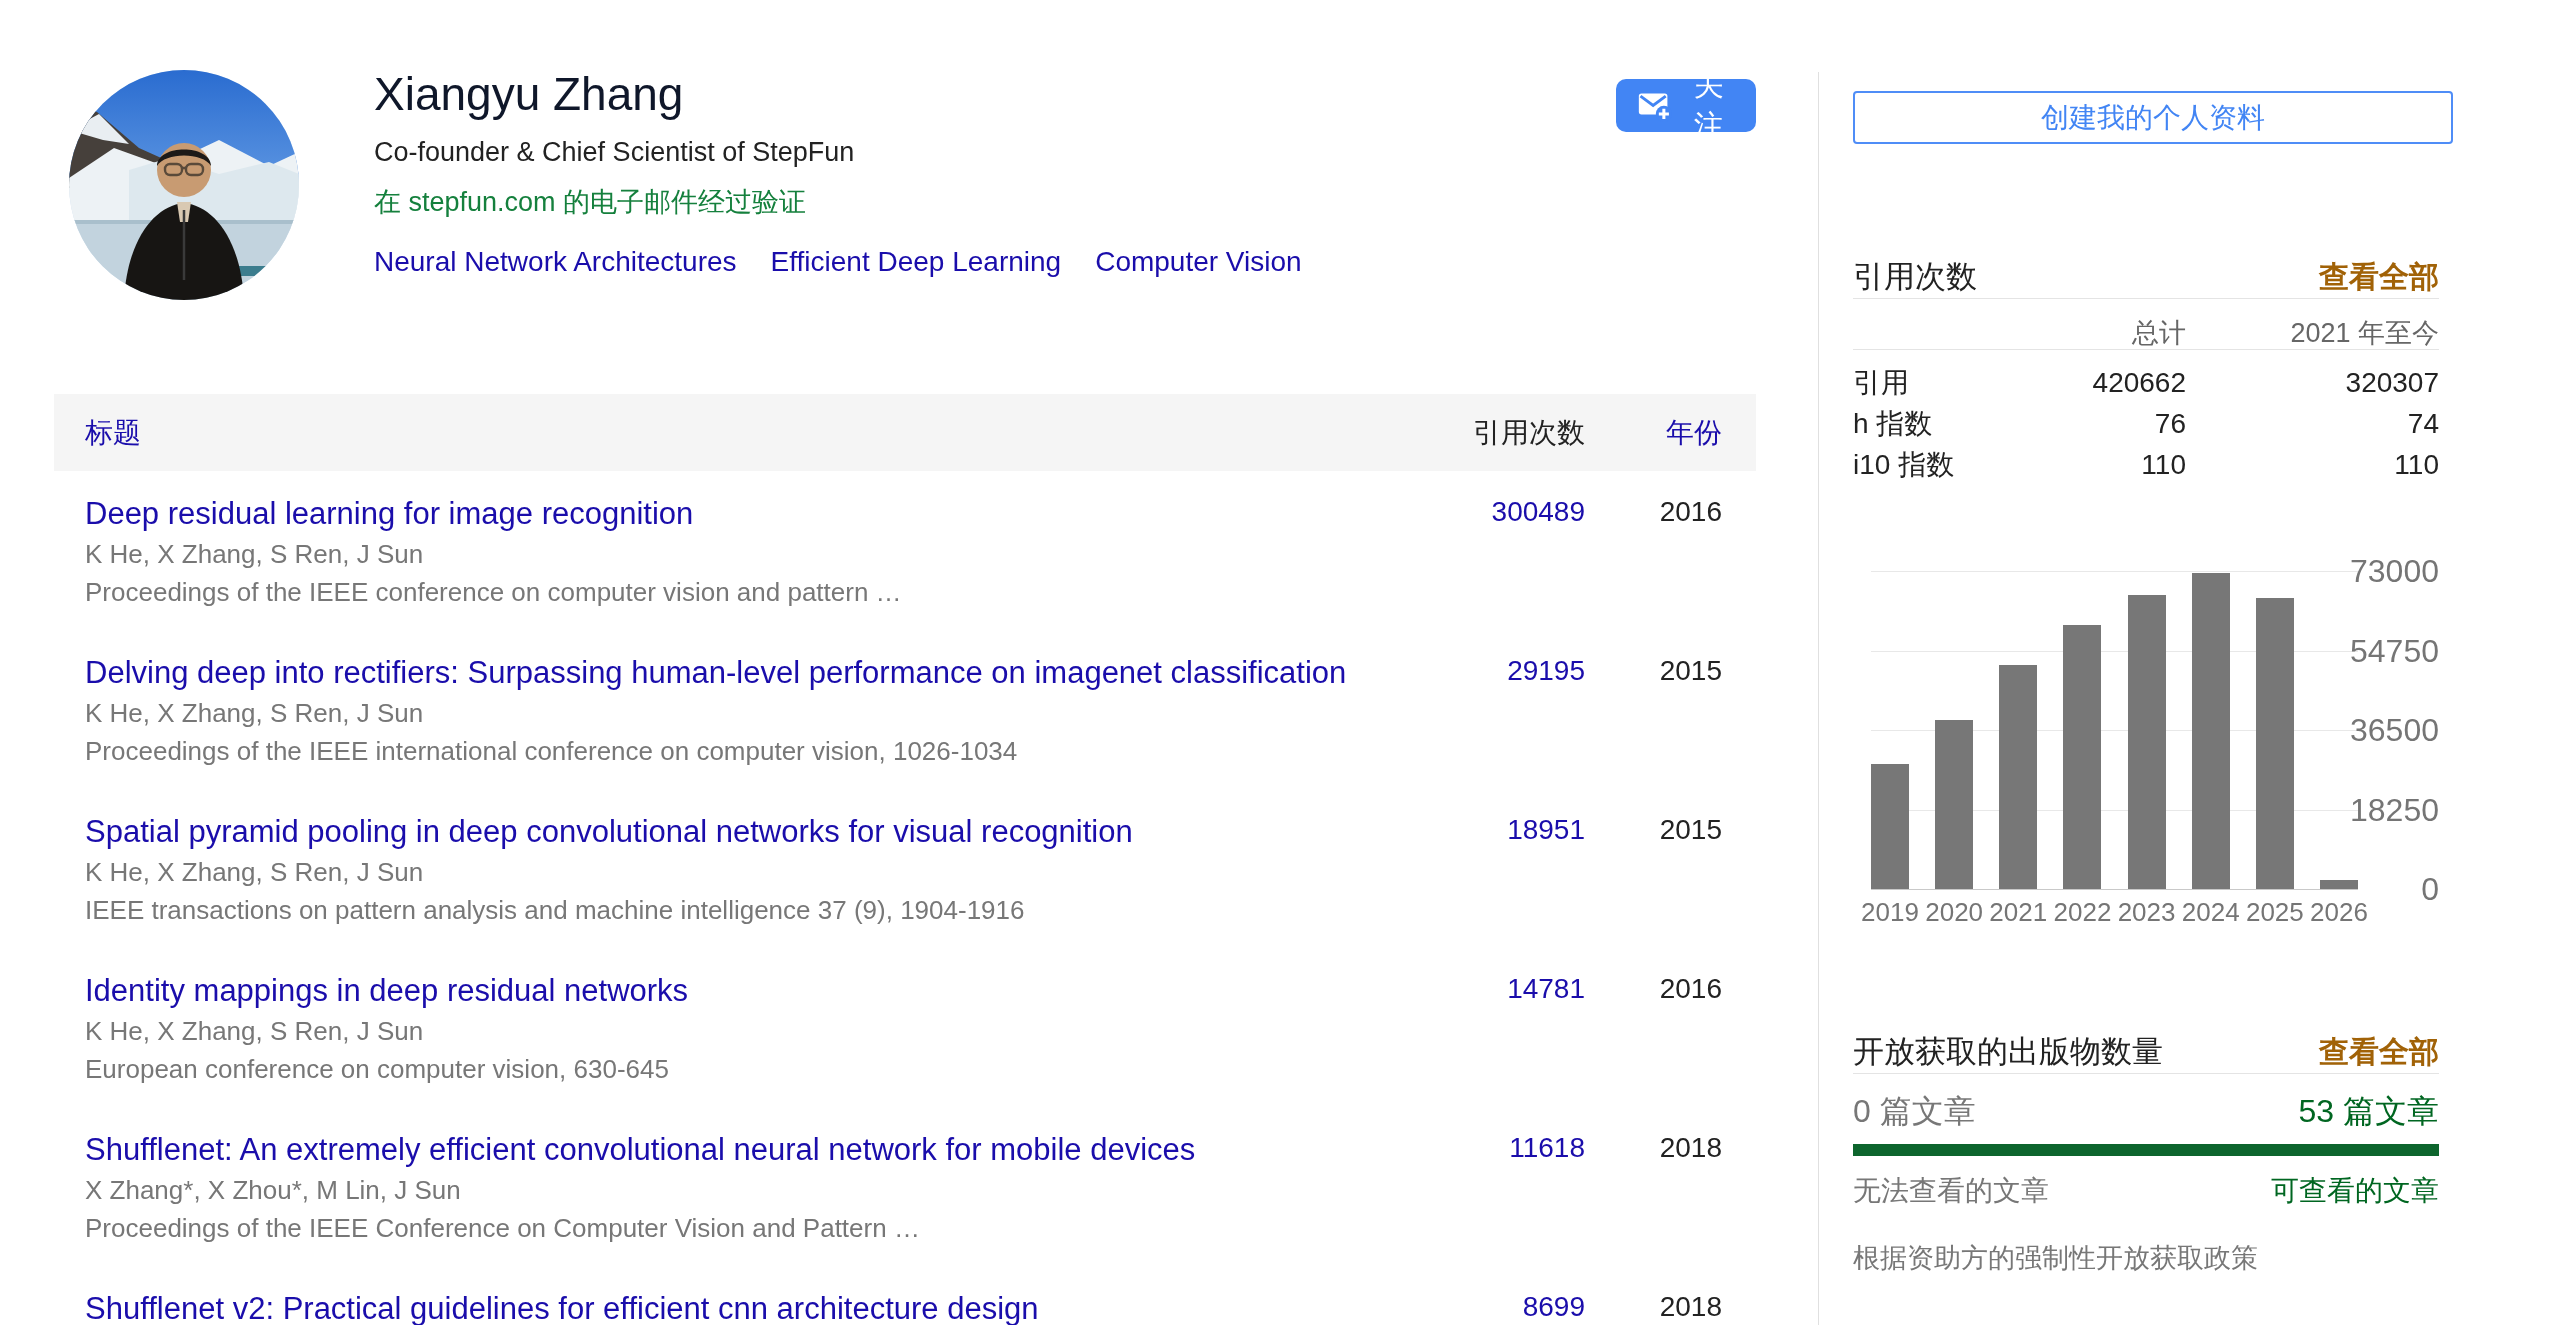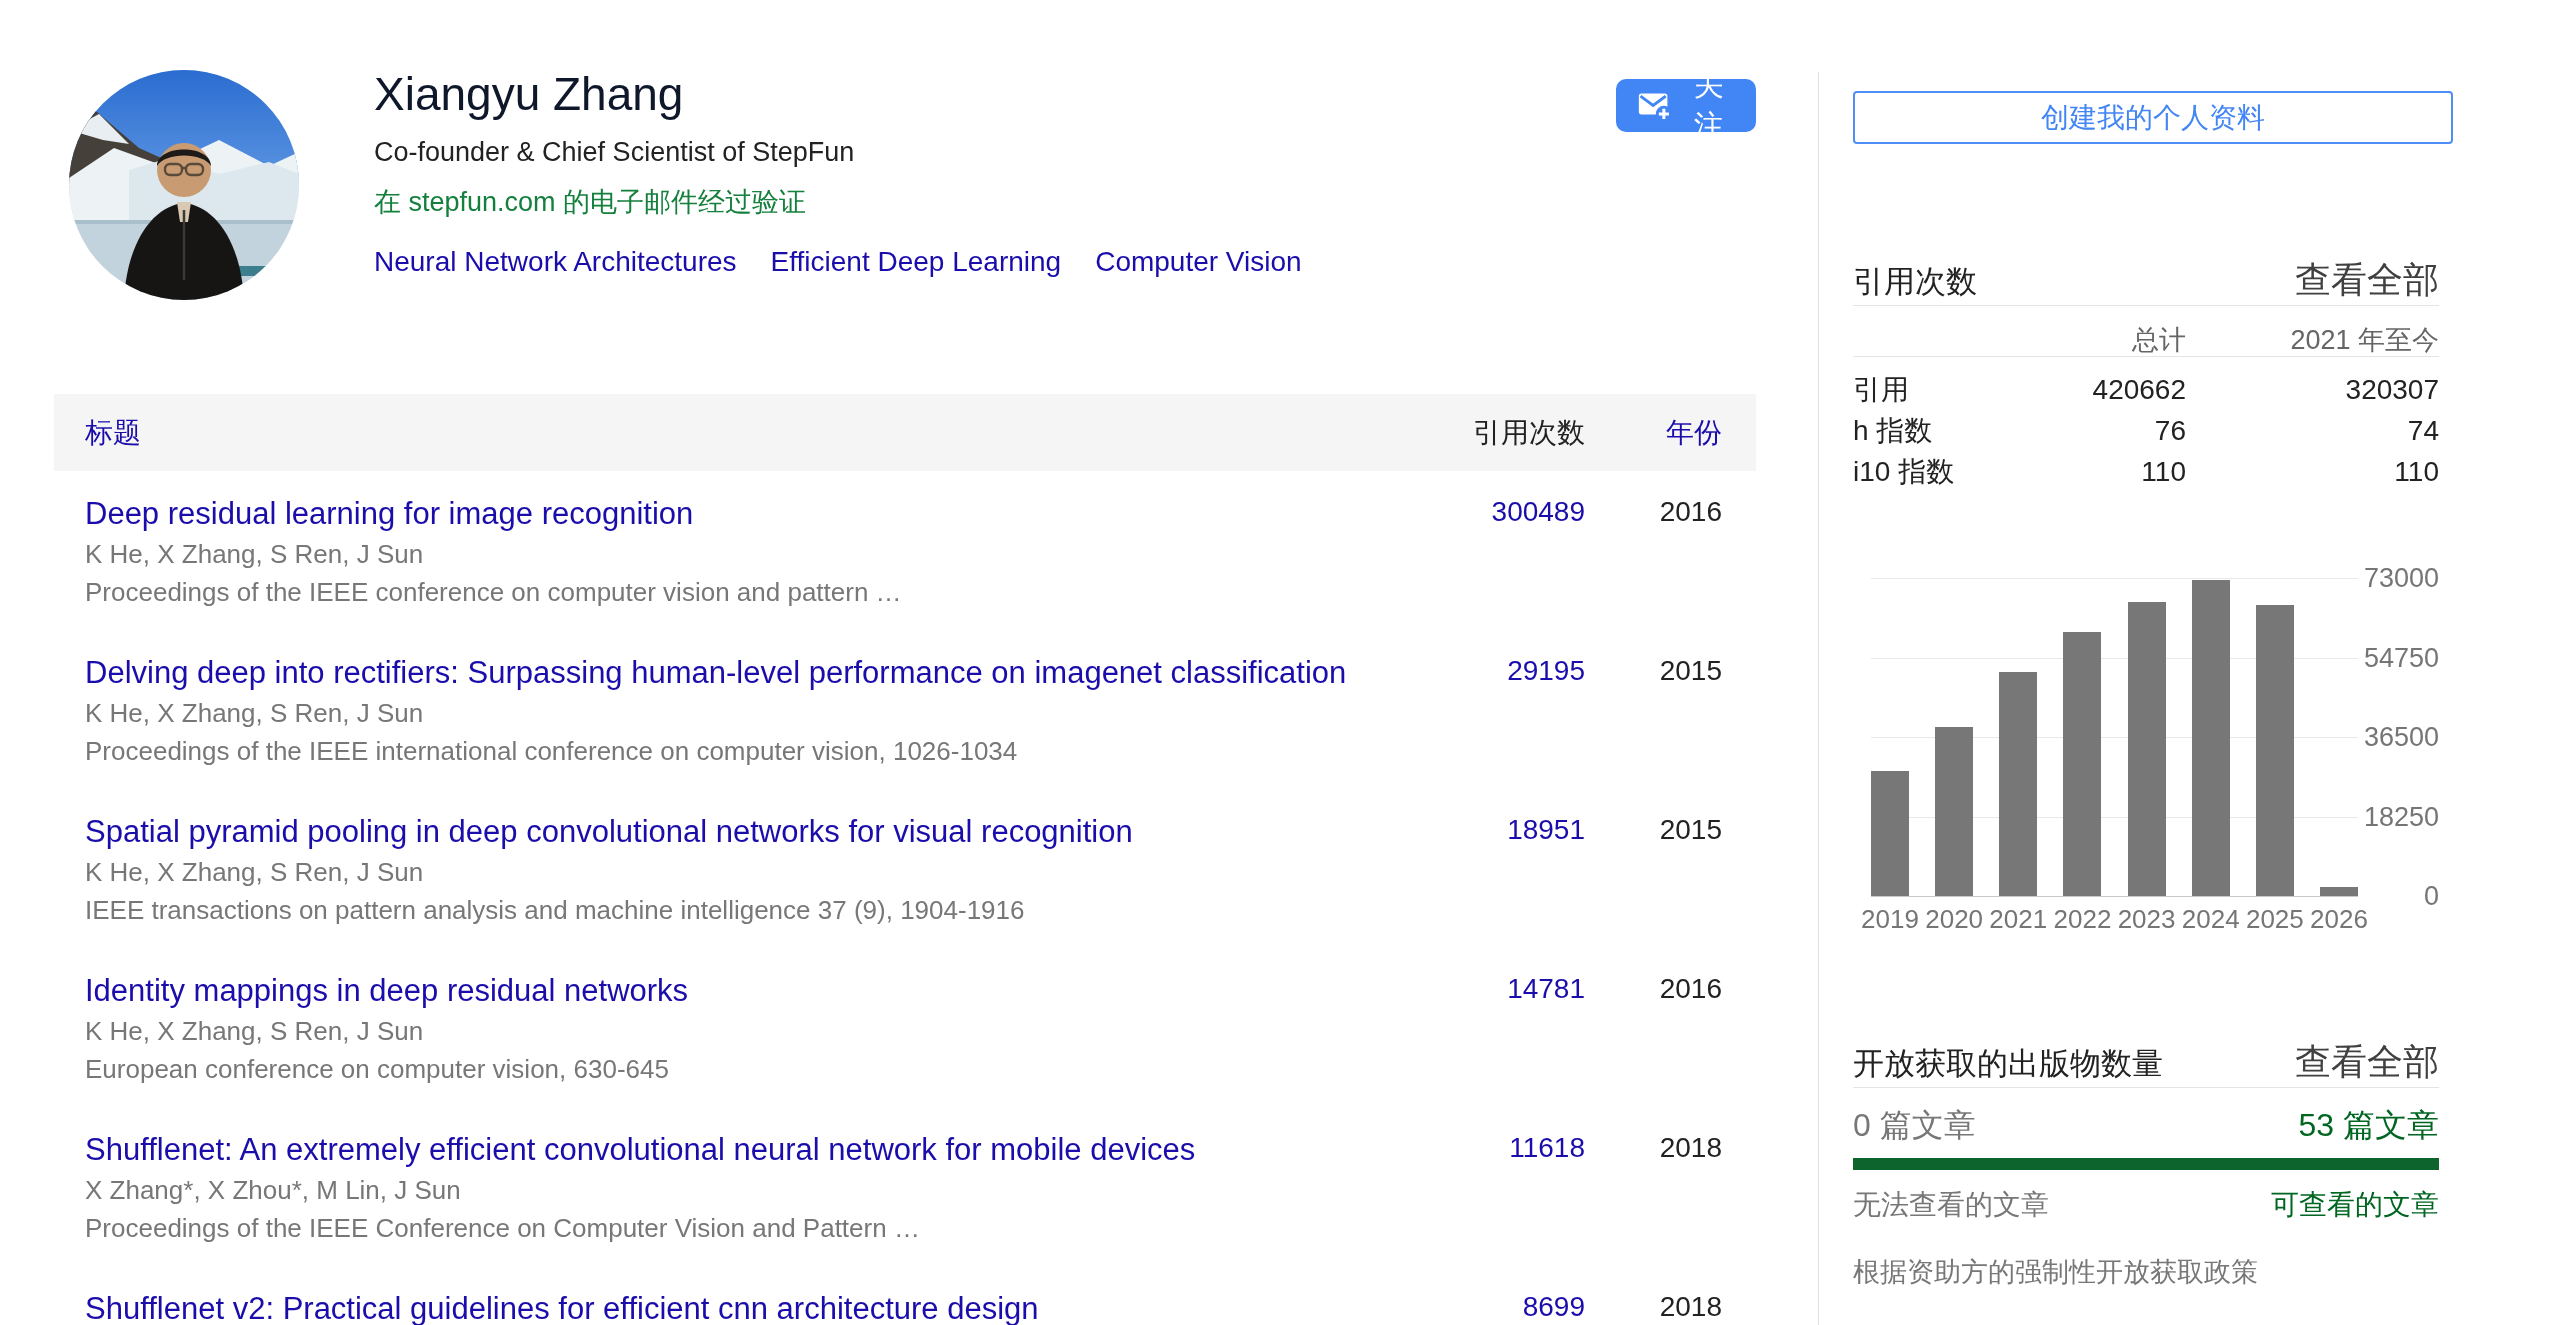--- a/index.html
+++ b/index.html
@@ -43,40 +43,40 @@
   
   .vdivider{position:absolute;left:1818px;top:72px;bottom:0;width:1px;background:#e0e0e0;}
 
   
   .sidebar{position:absolute;left:1853px;top:52px;width:600px;}
   .create-profile{display:block;box-sizing:border-box;width:600px;height:53px;margin-top:39px;background:#fff;
     border:2px solid #4f8df7;border-radius:4px;color:#4285f4;font-size:28px;font-family:inherit;cursor:pointer;}
   .sec{width:586px;}
   .sec-head{display:flex;justify-content:space-between;align-items:baseline;}
   .sec-title{margin:0;font-size:31px;font-weight:400;color:#222;}
-  .view-all{font-size:36px;color:#404040;text-decoration:none;cursor:pointer;}
+  .view-all{font-size:30px;color:#a16207;text-decoration:none;cursor:pointer;font-weight:bold;}
   hr.sep{border:none;border-top:1px solid #e4e4e4;margin:0;}
   .ch-head{margin-top:112px;}
   .hr1{margin-top:24px;}
   .stat-colhead{display:grid;grid-template-columns:1fr 150px 253px;margin-top:16px;height:34px;font-size:27px;color:#666;}
   .stat-colhead span{text-align:right;}
   .hr2{margin-top:12px;}
   .stats{margin-top:12px;}
   .stat-row{display:grid;grid-template-columns:1fr 150px 253px;height:41px;align-items:center;font-size:28px;color:#222;}
   .stat-row .num{text-align:right;}
 
   
   .chart{position:relative;margin-top:72px;height:374px;}
   .plot{position:absolute;left:18px;top:14px;width:487px;height:318px;}
   .gridline{position:absolute;left:0;width:100%;height:1px;background:#e8e8e8;}
   .gridline.base{background:#c9c9c9;}
   .bars{position:absolute;left:0;top:0;width:100%;height:100%;display:flex;justify-content:space-between;align-items:flex-end;}
   .bar{width:38px;background:#777;cursor:pointer;}
   .ylabels{position:absolute;left:505px;top:0;width:81px;height:100%;}
-  .ylab{position:absolute;right:0;font-size:27px;color:#757575;line-height:30px;}
+  .ylab{position:absolute;right:0;font-size:32px;color:#757575;line-height:30px;}
   .xlabels{position:absolute;left:18px;top:340px;width:487px;display:flex;justify-content:space-between;}
   .xlab{width:38px;display:inline-flex;justify-content:center;white-space:nowrap;font-size:26px;color:#757575;}
 
   
   .oa-head{margin-top:100px;}
   .hr3{margin-top:26px;}
   .oa-counts{display:flex;justify-content:space-between;margin-top:16px;font-size:32px;}
   .oa-counts .gray{color:#777;}
   .oa-counts .green{color:#006621;}
   .oa-bar{margin-top:10px;height:12px;background:#0d652d;width:586px;}

